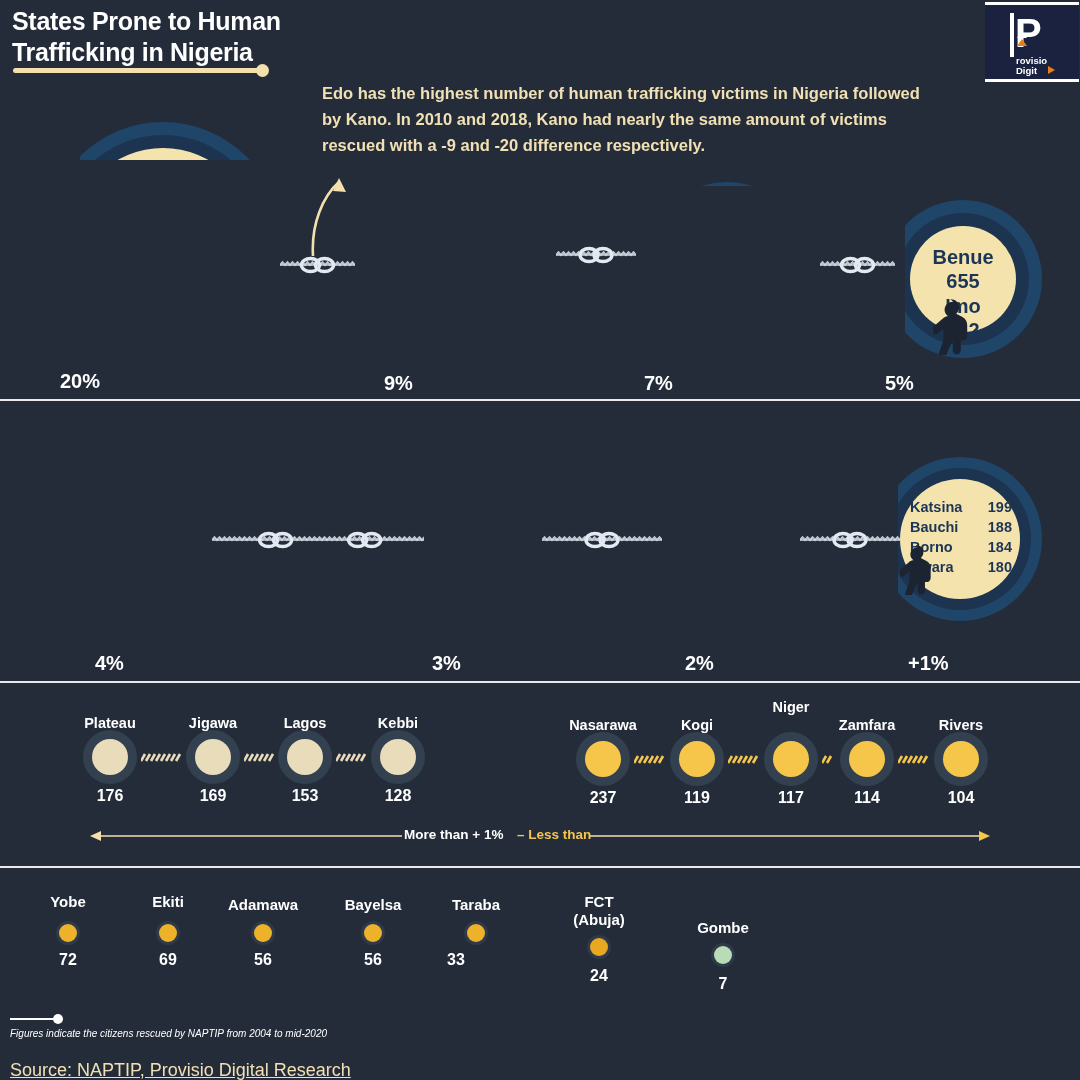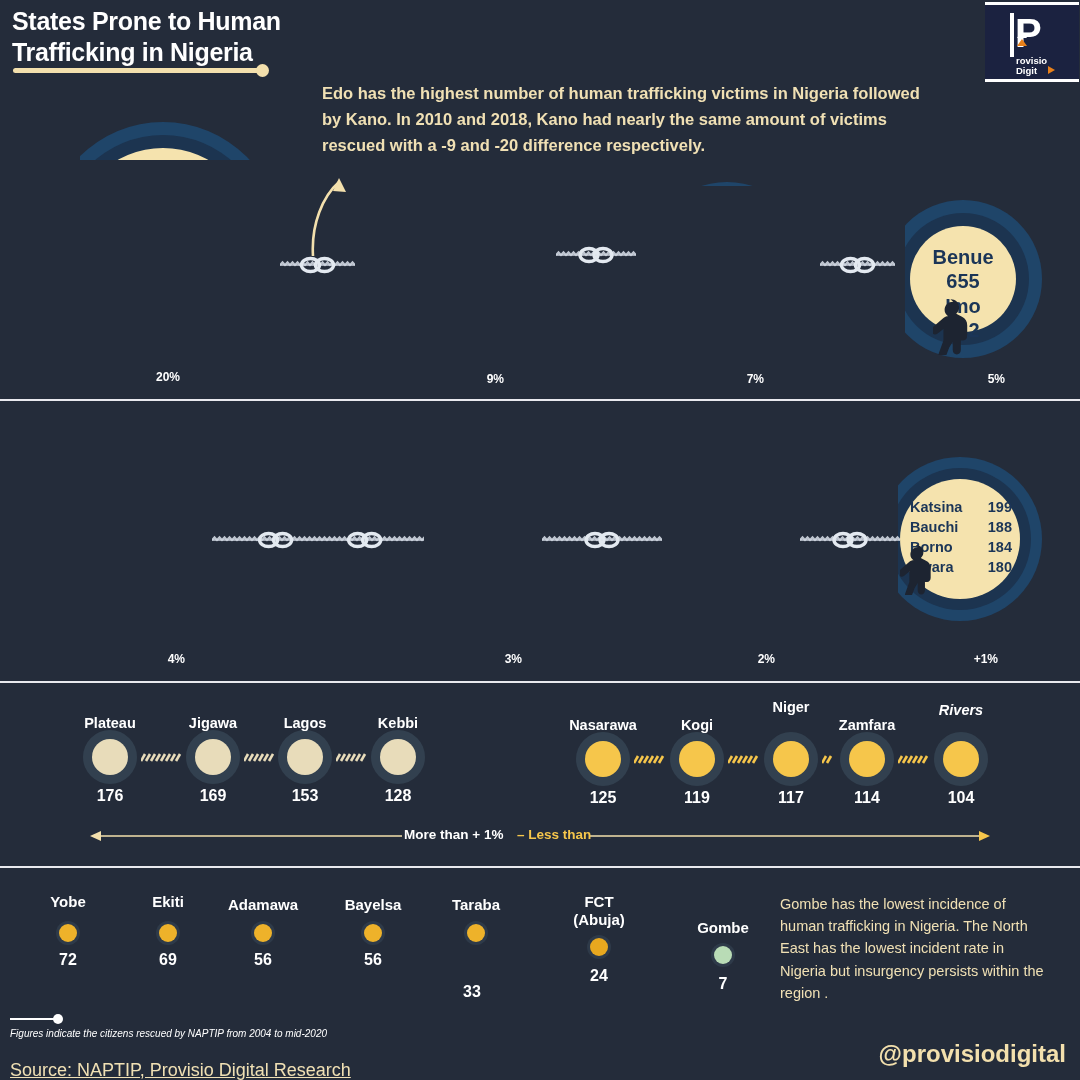--- a/index.html
+++ b/index.html
@@ -58,22 +58,22 @@
   .ring-outer{position:absolute;border-radius:50%;background:#1f4569;}
   .ring-mid{position:absolute;border-radius:50%;background:#1b3css;}
   .ring-mid{background:#1c3450;}
   .core{position:absolute;border-radius:50%;background:#f5e3ae;}
   .cliff{position:absolute;background:#242c3a;}
   .core-text{
     position:absolute;left:0;right:0;text-align:center;
     color:#1b3557;font-weight:bold;line-height:1.22;
   }
   .pct{
-    position:absolute;text-align:right;color:#ffffff;
-    font-size:12px;font-weight:bold;
+    position:absolute;text-align:left;color:#ffffff;
+    font-size:20px;font-weight:bold;
   }
 
   
   .lrow{display:flex;justify-content:space-between;font-weight:bold;color:#1b3557;}
   .lrow .ln{padding-right:4px;}
 
   
   .dot-label{position:absolute;text-align:center;color:#ffffff;font-size:14.5px;font-weight:bold;}
   .dot-val{position:absolute;text-align:center;color:#ffffff;font-size:16px;font-weight:bold;}
   .dot{position:absolute;border-radius:50%;}
@@ -391,21 +391,21 @@
         <line x1="20" y1="8" x2="24" y2="1" stroke="#e8dcba" stroke-width="2.6"></line>
         <line x1="25" y1="8" x2="29" y2="1" stroke="#e8dcba" stroke-width="2.6"></line>
       </svg>
       <div class="dot" style="left:371px;top:730px;width:54px;height:54px;background:#32404f;"></div>
       <div class="dot" style="left:380px;top:739px;width:36px;height:36px;background:#e8dcba;"></div>
       <div class="dot-label" style="left:328px;top:715px;width:140px;">Kebbi</div>
       <div class="dot-val" style="left:338px;top:787px;width:120px;">128</div>
       <div class="dot" style="left:576px;top:732px;width:54px;height:54px;background:#32404f;"></div>
       <div class="dot" style="left:585px;top:741px;width:36px;height:36px;background:#f6c64b;"></div>
       <div class="dot-label" style="left:533px;top:717px;width:140px;">Nasarawa</div>
-      <div class="dot-val" style="left:543px;top:789px;width:120px;">125</div>
+      <div class="dot-val" style="left:543px;top:789px;width:120px;">237</div>
       <svg width="32" height="10" viewBox="0 0 32 10" style="position:absolute;left:634px;top:755px;">
         <line x1="0" y1="8" x2="4" y2="1" stroke="#f6c64b" stroke-width="2.6"></line>
         <line x1="5" y1="8" x2="9" y2="1" stroke="#f6c64b" stroke-width="2.6"></line>
         <line x1="10" y1="8" x2="14" y2="1" stroke="#f6c64b" stroke-width="2.6"></line>
         <line x1="15" y1="8" x2="19" y2="1" stroke="#f6c64b" stroke-width="2.6"></line>
         <line x1="20" y1="8" x2="24" y2="1" stroke="#f6c64b" stroke-width="2.6"></line>
         <line x1="25" y1="8" x2="29" y2="1" stroke="#f6c64b" stroke-width="2.6"></line>
       </svg>
       <div class="dot" style="left:670px;top:732px;width:54px;height:54px;background:#32404f;"></div>
       <div class="dot" style="left:679px;top:741px;width:36px;height:36px;background:#f6c64b;"></div>
@@ -434,21 +434,21 @@
       <svg width="32" height="10" viewBox="0 0 32 10" style="position:absolute;left:898px;top:755px;">
         <line x1="0" y1="8" x2="4" y2="1" stroke="#f6c64b" stroke-width="2.6"></line>
         <line x1="5" y1="8" x2="9" y2="1" stroke="#f6c64b" stroke-width="2.6"></line>
         <line x1="10" y1="8" x2="14" y2="1" stroke="#f6c64b" stroke-width="2.6"></line>
         <line x1="15" y1="8" x2="19" y2="1" stroke="#f6c64b" stroke-width="2.6"></line>
         <line x1="20" y1="8" x2="24" y2="1" stroke="#f6c64b" stroke-width="2.6"></line>
         <line x1="25" y1="8" x2="29" y2="1" stroke="#f6c64b" stroke-width="2.6"></line>
       </svg>
       <div class="dot" style="left:934px;top:732px;width:54px;height:54px;background:#32404f;"></div>
       <div class="dot" style="left:943px;top:741px;width:36px;height:36px;background:#f6c64b;"></div>
-      <div class="dot-label" style="left:891px;top:702px;width:140px;font-style:italic;">Rivers</div>
+      <div class="dot-label" style="left:891px;top:717px;width:140px;">Rivers</div>
       <div class="dot-val" style="left:901px;top:789px;width:120px;">104</div>
       <svg width="900" height="24" viewBox="0 0 900 24" style="position:absolute;left:90px;top:824px;">
         <line x1="8" y1="12" x2="312" y2="12" stroke="#f3e0ad" stroke-width="1.6"></line>
         <line x1="500" y1="12" x2="892" y2="12" stroke="#f3e0ad" stroke-width="1.6"></line>
         <path d="M0 12 l11 -5 l0 10 z" fill="#f3e0ad"></path>
         <path d="M900 12 l-11 -5 l0 10 z" fill="#f6c64b"></path>
       </svg>
       <div class="legend-text" style="left:404px;top:827px;color:#ffffff;">More than + 1%</div>
       <div class="legend-text" style="left:517px;top:827px;color:#f6c64b;">– Less than</div>
     </div>
@@ -467,31 +467,29 @@
       <div class="b-dot" style="left:254px;top:924px;width:18px;height:18px;background:#eeb22a;"></div>
       <div class="b-label" style="left:193px;top:896px;width:140px;white-space:pre-line;">Adamawa</div>
       <div class="b-val" style="left:203px;top:951px;width:120px;">56</div>
       <div class="b-dot" style="left:361px;top:921px;width:24px;height:24px;background:#2e3a49;"></div>
       <div class="b-dot" style="left:364px;top:924px;width:18px;height:18px;background:#eeb22a;"></div>
       <div class="b-label" style="left:303px;top:896px;width:140px;white-space:pre-line;">Bayelsa</div>
       <div class="b-val" style="left:313px;top:951px;width:120px;">56</div>
       <div class="b-dot" style="left:464px;top:921px;width:24px;height:24px;background:#2e3a49;"></div>
       <div class="b-dot" style="left:467px;top:924px;width:18px;height:18px;background:#eeb22a;"></div>
       <div class="b-label" style="left:406px;top:896px;width:140px;white-space:pre-line;">Taraba</div>
-      <div class="b-val" style="left:412px;top:951px;width:120px;margin-top:32px;">33</div>
+      <div class="b-val" style="left:396px;top:951px;width:120px;">33</div>
       <div class="b-dot" style="left:587px;top:935px;width:24px;height:24px;background:#2e3a49;"></div>
       <div class="b-dot" style="left:590px;top:938px;width:18px;height:18px;background:#e8a81f;"></div>
       <div class="b-label" style="left:529px;top:893px;width:140px;white-space:pre-line;">FCT
 (Abuja)</div>
       <div class="b-val" style="left:539px;top:967px;width:120px;">24</div>
       <div class="b-dot" style="left:711px;top:943px;width:24px;height:24px;background:#2e3a49;"></div>
       <div class="b-dot" style="left:714px;top:946px;width:18px;height:18px;background:#b9dcb6;"></div>
       <div class="b-label" style="left:653px;top:919px;width:140px;white-space:pre-line;">Gombe</div>
       <div class="b-val" style="left:663px;top:975px;width:120px;">7</div>
     </div>
-  <div class="note">Gombe has the lowest incidence of human trafficking in Nigeria. The North East has the lowest incident rate in Nigeria but insurgency persists within the region .</div>
 
   <div class="foot-rule"></div>
   <div class="footnote">Figures indicate the citizens rescued by NAPTIP from 2004  to mid-2020</div>
   <div class="source">Source: NAPTIP, Provisio Digital Research</div>
-  <div class="handle">@provisiodigital</div>
 
 </div>
 
 </body></html>

